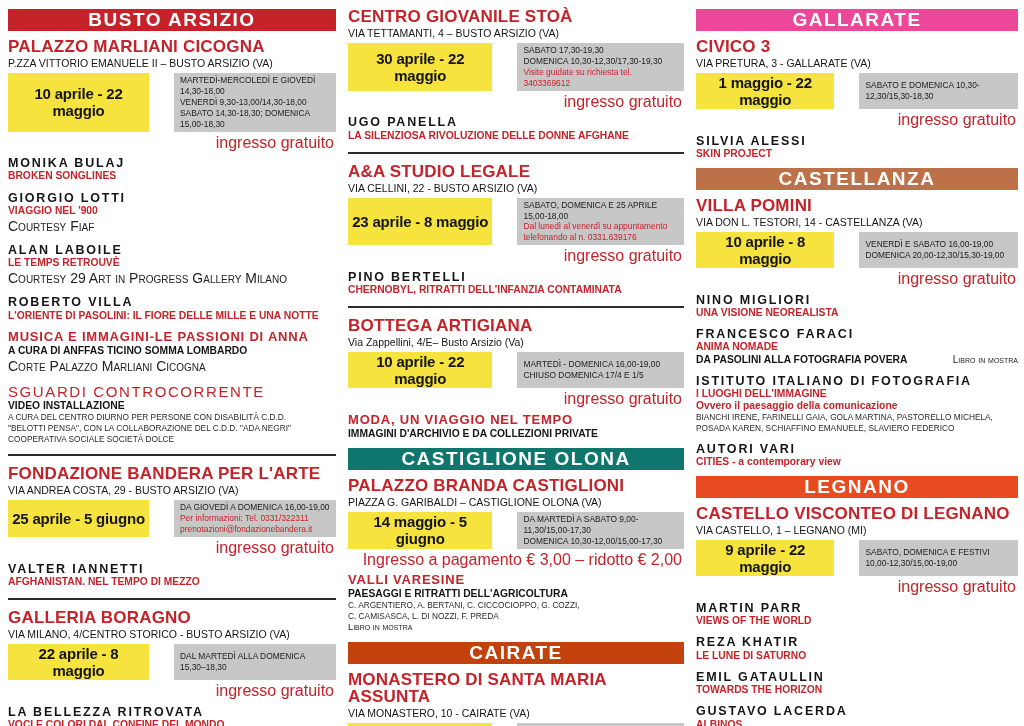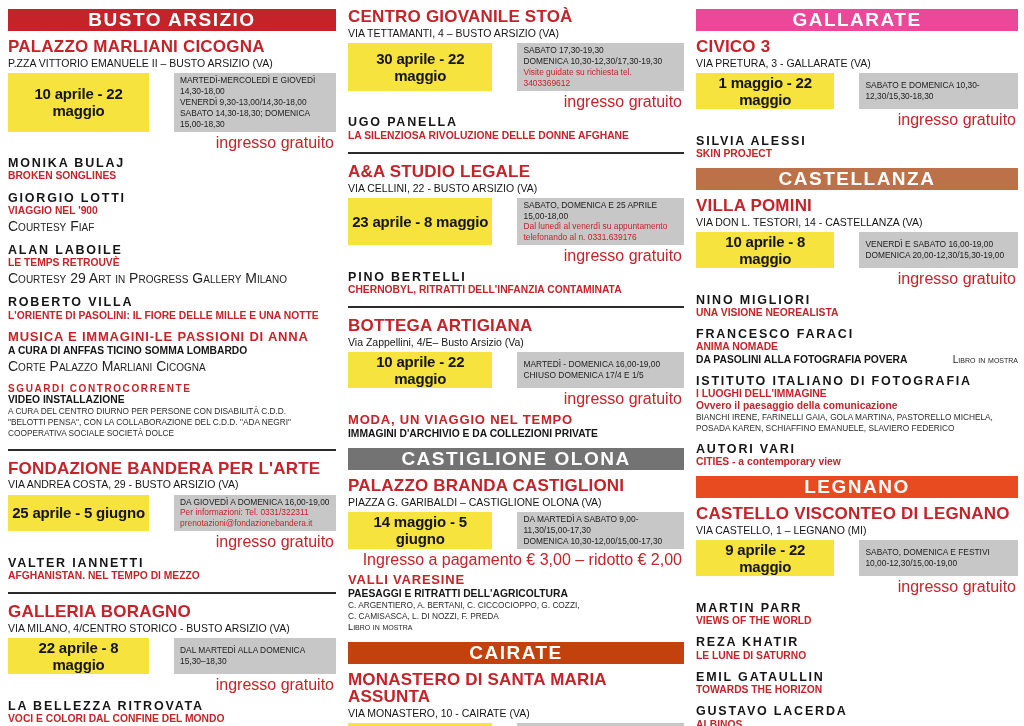--- a/index.html
+++ b/index.html
@@ -39,21 +39,21 @@
     display:flex;flex-direction:column;justify-content:center;margin-left:15px;
   }
   .hr-k{color:#1c1c1c;}
   .hr-r{color:var(--red);}
   .admission{text-align:right;color:var(--red);font-size:16px;margin:1px 2px 2px 0;line-height:1.1;}
 
   .ex{margin:3px 0 5px 0;}
   .ln{display:block;}
   .ln-a{font-size:12.5px;font-weight:bold;letter-spacing:1.8px;color:var(--ink);line-height:1.15;}
   .ln-A{font-size:13px;font-weight:bold;letter-spacing:.8px;color:var(--red);line-height:1.15;}
-  .ln-A2{font-size:10px;font-weight:bold;letter-spacing:1.6px;color:var(--red);line-height:1.15;}
+  .ln-A2{font-size:15px;font-weight:normal;letter-spacing:1.6px;color:var(--red);line-height:1.15;}
   .ln-r{font-size:10.3px;font-weight:bold;color:var(--red);line-height:1.18;}
   .ln-k{font-size:10.3px;font-weight:bold;color:var(--ink);line-height:1.18;}
   .ln-s{font-size:8.3px;color:#2a2a2a;line-height:1.3;}
   .ln-nr{font-size:14px;color:#222;font-variant:small-caps;text-align:left;line-height:1.2;margin-top:1px;}
   .ln-nl{font-size:9.3px;color:#222;font-variant:small-caps;line-height:1.25;}
   .ln-row{display:flex;justify-content:space-between;align-items:baseline;gap:2px;}
   .ln-row .side-note{font-size:10px;color:#222;font-variant:small-caps;white-space:nowrap;}
 
   .divider{border-top:2.5px solid #2b2b2b;margin:5px 0 7px 0;}
 </style>
@@ -194,21 +194,21 @@
         <div class="hours">
           <div class="hr-k">MARTEDÌ - DOMENICA 16,00-19,00</div>
           <div class="hr-k">CHIUSO DOMENICA 17/4 E 1/5</div>
         </div>
       </div>
       <div class="admission">ingresso gratuito</div>
       <div class="ex">
         <div class="ln ln-A">MODA, UN VIAGGIO NEL TEMPO</div>
         <div class="ln ln-k">IMMAGINI D'ARCHIVIO E DA COLLEZIONI PRIVATE</div>
       </div>
-      <div class="city-bar" style="background: #737373;">
+      <div class="city-bar" style="background: #0f766e;">
         <span>CASTIGLIONE OLONA</span>
       </div>
       <div class="venue">
         <div class="venue-name">PALAZZO BRANDA CASTIGLIONI</div>
         <div class="venue-addr">PIAZZA G. GARIBALDI – CASTIGLIONE OLONA (VA)</div>
       </div>
       <div class="sched">
         <div class="badge">14 maggio - 5 giugno</div>
         <div class="hours">
           <div class="hr-k">DA MARTEDÌ A SABATO 9,00-11,30/15,00-17,30</div>

